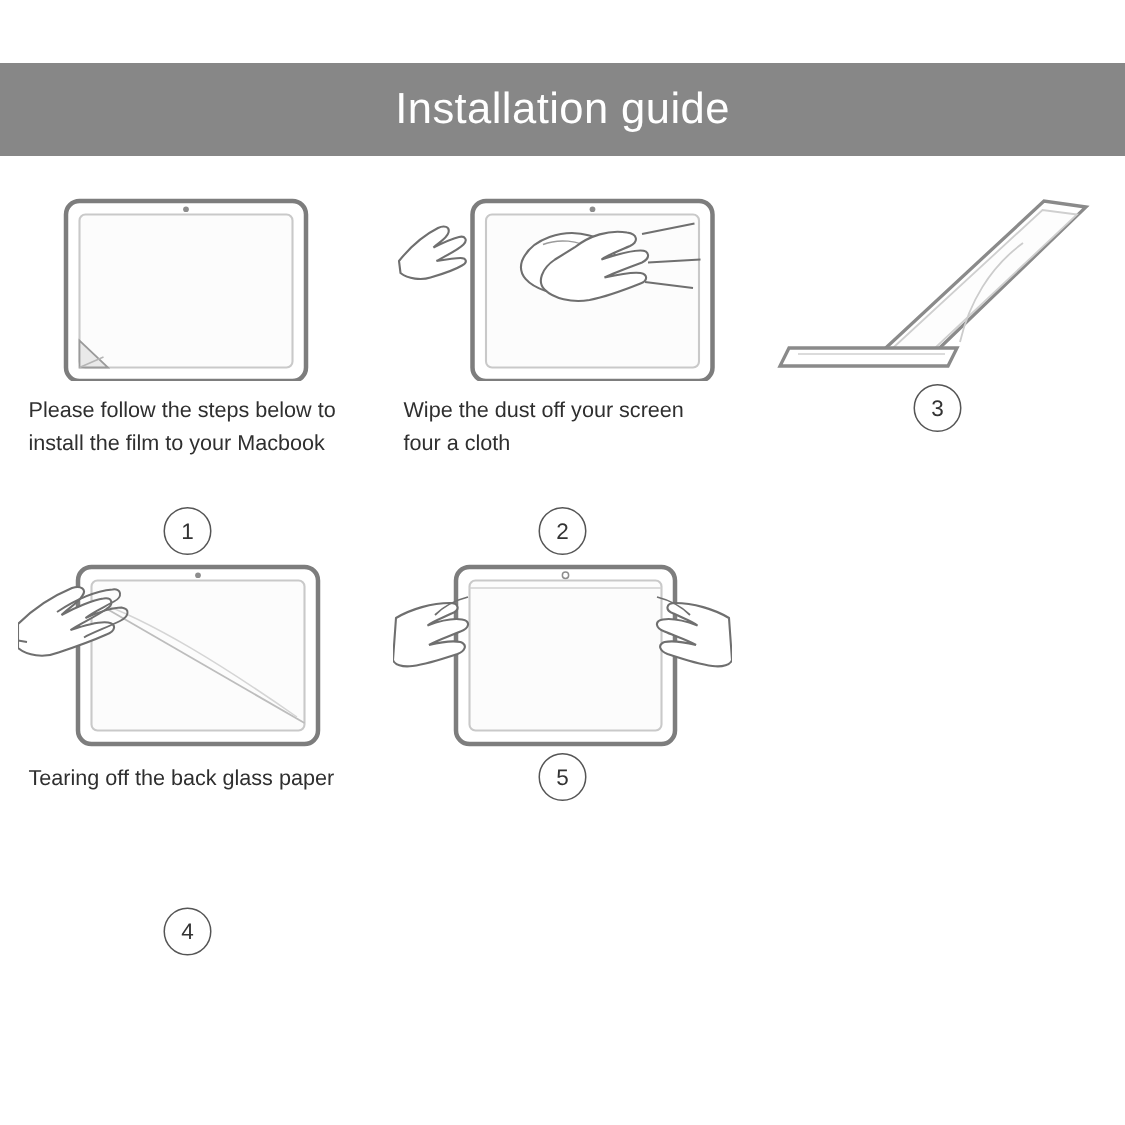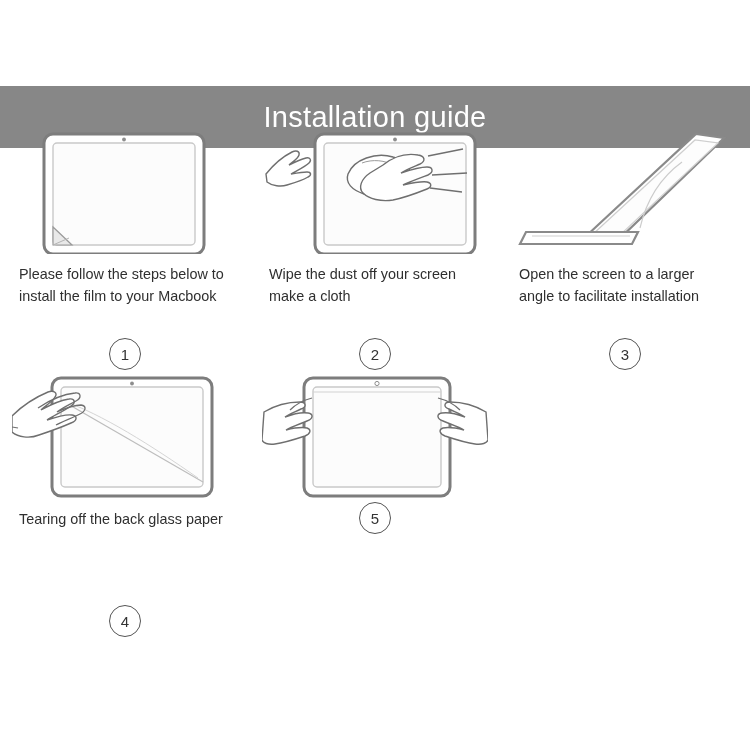--- a/index.html
+++ b/index.html
@@ -22,21 +22,20 @@
   .header {
     position: absolute;
     left: 0;
     top: 42px;
     width: 750px;
     height: 62px;
     background: #878787;
     display: flex;
     align-items: center;
     justify-content: center;
-    margin-top: 44px;
   }
   .header-title {
     color: #ffffff;
     font-size: 29px;
     font-weight: normal;
     letter-spacing: 0.3px;
   }
   .grid {
     position: absolute;
     left: 0;
@@ -119,38 +118,37 @@
 
           <path d="M86 48 C92 33 114 26 131 31 C146 35 152 46 147 56 C141 68 118 73 102 68 C90 64 83 57 86 48 Z" fill="#ffffff" stroke="#6f6f6f" stroke-width="1.4"></path>
           <path d="M100 37 C110 33 124 34 132 40" fill="none" stroke="#9b9b9b" stroke-width="1"></path>
 
           <path d="M121 39 C131 31 144 27 156 29 C163 30 164 35 158 38 C151 41 143 44 139 47 C148 44 158 41 165 41 C171 41 172 46 166 49 C158 52 147 56 141 59 C150 57 159 55 165 56 C170 57 170 61 165 63 C155 67 141 72 131 74 C119 76 107 73 101 67 C96 62 99 53 108 47 Z" fill="#ffffff" stroke="#6f6f6f" stroke-width="1.4"></path>
           <path d="M166 30 L201 23" fill="none" stroke="#6f6f6f" stroke-width="1.3"></path>
           <path d="M170 49 L205 47" fill="none" stroke="#6f6f6f" stroke-width="1.3"></path>
           <path d="M168 62 L200 66" fill="none" stroke="#6f6f6f" stroke-width="1.3"></path>
         </svg>
       </div>
-      <div class="caption">Wipe the dust off your screen make a cloth</div>
+      <div class="caption">Wipe the dust off your screen four a cloth</div>
       <div class="step-num">2</div>
     </div>
 
     <div class="cell">
       <div class="art">
         <svg width="226" height="128" viewBox="0 0 226 128">
 
           <path d="M72 112 L184 8 L212 12 L104 116 Z" fill="#ffffff" stroke="#8a8a8a" stroke-width="2.2"></path>
           <path d="M80 109 L183 14 L206 17 L106 111 Z" fill="#fdfdfd" stroke="#cfcfcf" stroke-width="1.2"></path>
 
           <path d="M14 106 L126 106 L120 118 L8 118 Z" fill="#ffffff" stroke="#8a8a8a" stroke-width="2.2"></path>
           <path d="M20 110 L118 110" fill="none" stroke="#cfcfcf" stroke-width="1.1"></path>
 
           <path d="M128 102 C134 76 148 52 170 36" fill="none" stroke="#cccccc" stroke-width="1.2" stroke-dasharray="0"></path>
         </svg>
       </div>
-      <div class="caption">Open the screen to a larger angle to facilitate installation</div>
       <div class="step-num">3</div>
     </div>
 
     <div class="cell row2">
       <div class="art">
         <svg width="226" height="128" viewBox="0 0 226 128">
           <rect x="40" y="8" width="160" height="118" rx="9" ry="9" fill="#ffffff" stroke="#7d7d7d" stroke-width="3"></rect>
           <rect x="49" y="17" width="142" height="100" rx="4" ry="4" fill="#fcfcfc" stroke="#c9c9c9" stroke-width="1.4"></rect>
           <circle cx="120" cy="13.5" r="1.9" fill="#8d8d8d"></circle>
 

